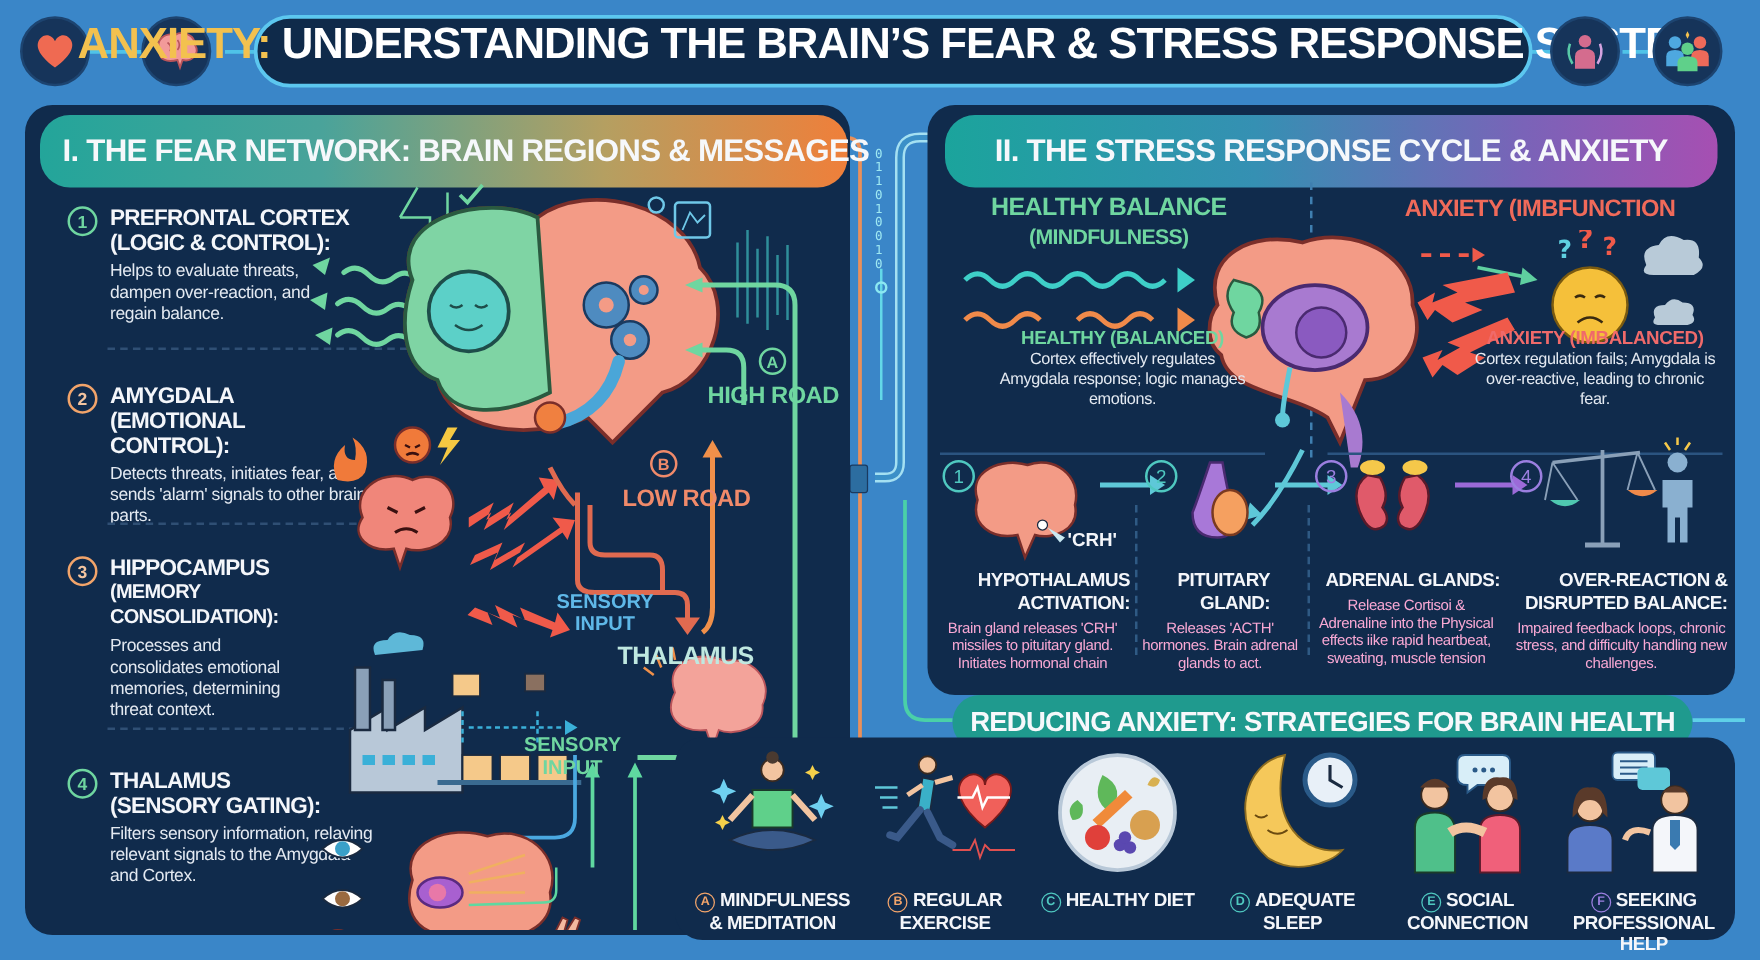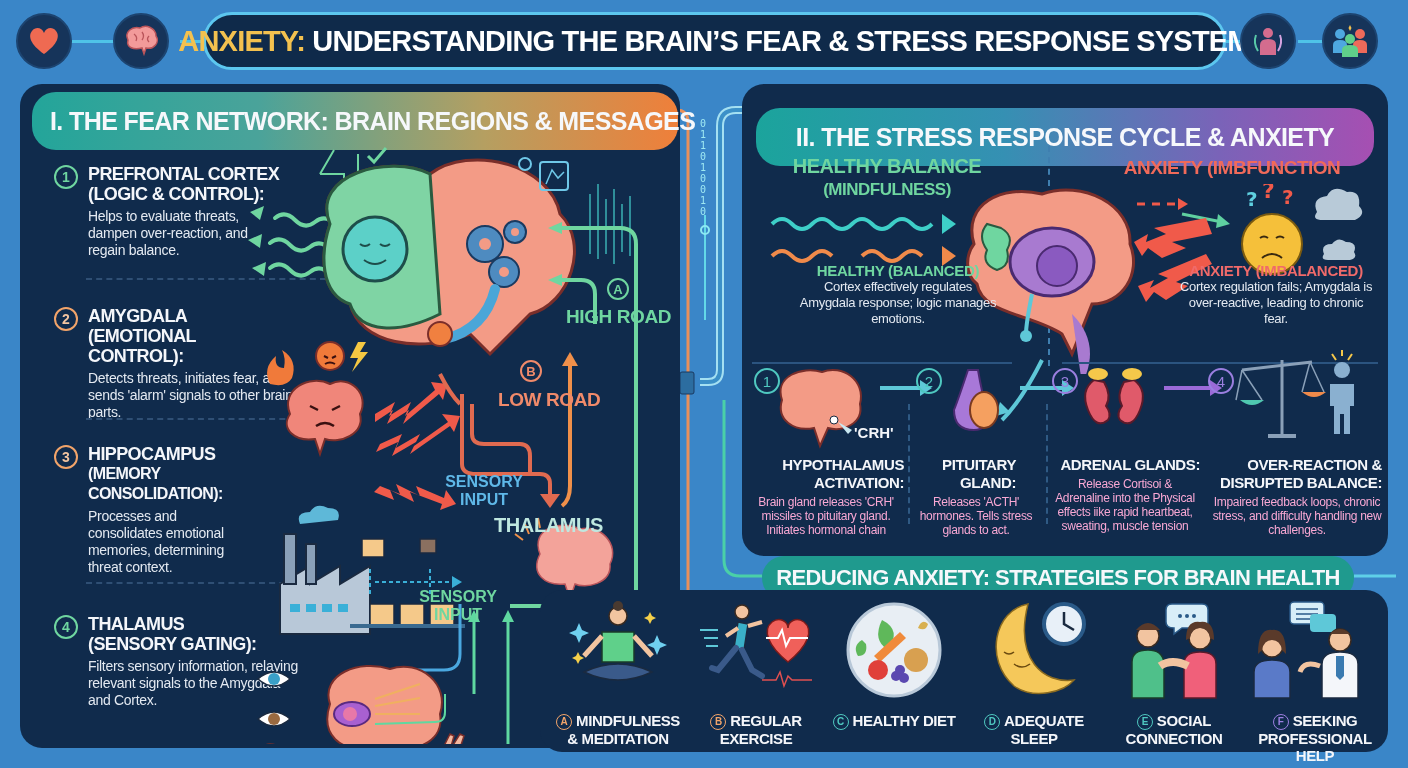--- a/index.html
+++ b/index.html
@@ -14,40 +14,40 @@
   
   .hdr-icon {
     position: absolute; top: 13px; width: 56px; height: 56px; border-radius: 50%;
     background: #16345a; border: 2px solid #1d4470;
     display: flex; align-items: center; justify-content: center;
   }
   .hdr-link { position: absolute; top: 40px; height: 3px; background: #4fc3e8; }
   .title-pill {
     position: absolute; left: 203px; top: 12px; width: 1023px; height: 58px;
     border-radius: 30px; background: #0f2a4a; border: 3px solid #5cc7ef;
-    display: flex; align-items: center; justify-content: center;
-    font-size: 29px; font-weight: 700; letter-spacing: -0.8px; color: #ffffff;
+    display: flex; align-items: flex-start; justify-content: center;
+    font-size: 35px; font-weight: 700; letter-spacing: -0.8px; color: #ffffff;
     white-space: nowrap;
   }
   .title-pill .accent { color: #f3c14f; }
 
   
   .panel { position: absolute; background: #102b4c; border-radius: 22px; }
   #panel1 { left: 20px; top: 84px; width: 660px; height: 664px; }
   #panel2 { left: 742px; top: 84px; width: 646px; height: 472px; }
   #panel3 { left: 540px; top: 590px; width: 848px; height: 162px; }
 
   .sec-pill {
     position: absolute; height: 58px; border-radius: 24px;
     display: flex; align-items: center; padding-left: 18px;
     font-size: 25px; font-weight: 700; letter-spacing: -0.6px; color: #f6f8fb; white-space: nowrap;
   }
   #pill1 { left: 12px; top: 8px; width: 646px; background: linear-gradient(90deg,#23a59a 0%,#4aa39a 35%,#b59f61 70%,#ef7f3a 100%); }
   #pill2 { left: 14px; top: 8px; width: 618px; justify-content: center; padding-left: 0;
-           background: linear-gradient(90deg,#1ba49c 0%,#3590b3 40%,#7a63b8 75%,#a64fb2 100%); margin-top: 16px; }
+           background: linear-gradient(90deg,#1ba49c 0%,#3590b3 40%,#7a63b8 75%,#a64fb2 100%); }
   #pill3 { left: 762px; top: 556px; width: 592px; height: 44px; justify-content: center; padding-left: 0;
            background: #1f9a8e; border-radius: 22px; font-size: 22px; }
 
   
   .region { position: absolute; left: 34px; width: 240px; }
   .num-badge {
     position: absolute; left: 0; top: 1px; width: 24px; height: 24px; border-radius: 50%;
     border: 2px solid; font-size: 14px; font-weight: 700; display: flex; align-items: center; justify-content: center;
   }
   .r-title { margin-left: 34px; font-size: 18px; font-weight: 700; line-height: 20px; color: #f4f6fa; letter-spacing: -0.6px; }
@@ -389,21 +389,21 @@
   <div class="step-num" style="left:310px;top:284px;color:#9b7fe0;border-color:#9b7fe0;">3</div>
   <div class="step-num" style="left:466px;top:284px;color:#9b7fe0;border-color:#9b7fe0;">4</div>
   <div class="abs" style="left:112px;top:340px;font-size:15px;font-weight:700;color:#f4f6fa;">'CRH'</div>
 
   <div class="step" style="left:6px;top:372px;width:156px;">
     <div class="step-title">HYPOTHALAMUS ACTIVATION:</div>
     <div class="step-desc">Brain gland releases 'CRH' missiles to pituitary gland. Initiates hormonal chain</div>
   </div>
   <div class="step" style="left:168px;top:372px;width:132px;">
     <div class="step-title" style="width:80px;margin:0 auto;">PITUITARY GLAND:</div>
-    <div class="step-desc">Releases 'ACTH' hormones. Tells stress glands to act.</div>
+    <div class="step-desc">Releases 'ACTH' hormones. Brain adrenal glands to act.</div>
   </div>
   <div class="step" style="left:308px;top:372px;width:150px;">
     <div class="step-title">ADRENAL GLANDS:</div>
     <div class="step-desc">Release Cortisoi &amp; Adrenaline into the Physical effects iike rapid heartbeat, sweating, muscle tension</div>
   </div>
   <div class="step" style="left:470px;top:372px;width:170px;">
     <div class="step-title">OVER-REACTION &amp; DISRUPTED BALANCE:</div>
     <div class="step-desc">Impaired feedback loops, chronic stress, and difficulty handling new challenges.</div>
   </div>
   <div class="divider-v" style="left:166px;top:320px;height:120px;border-color:#2f5a84;"></div>

